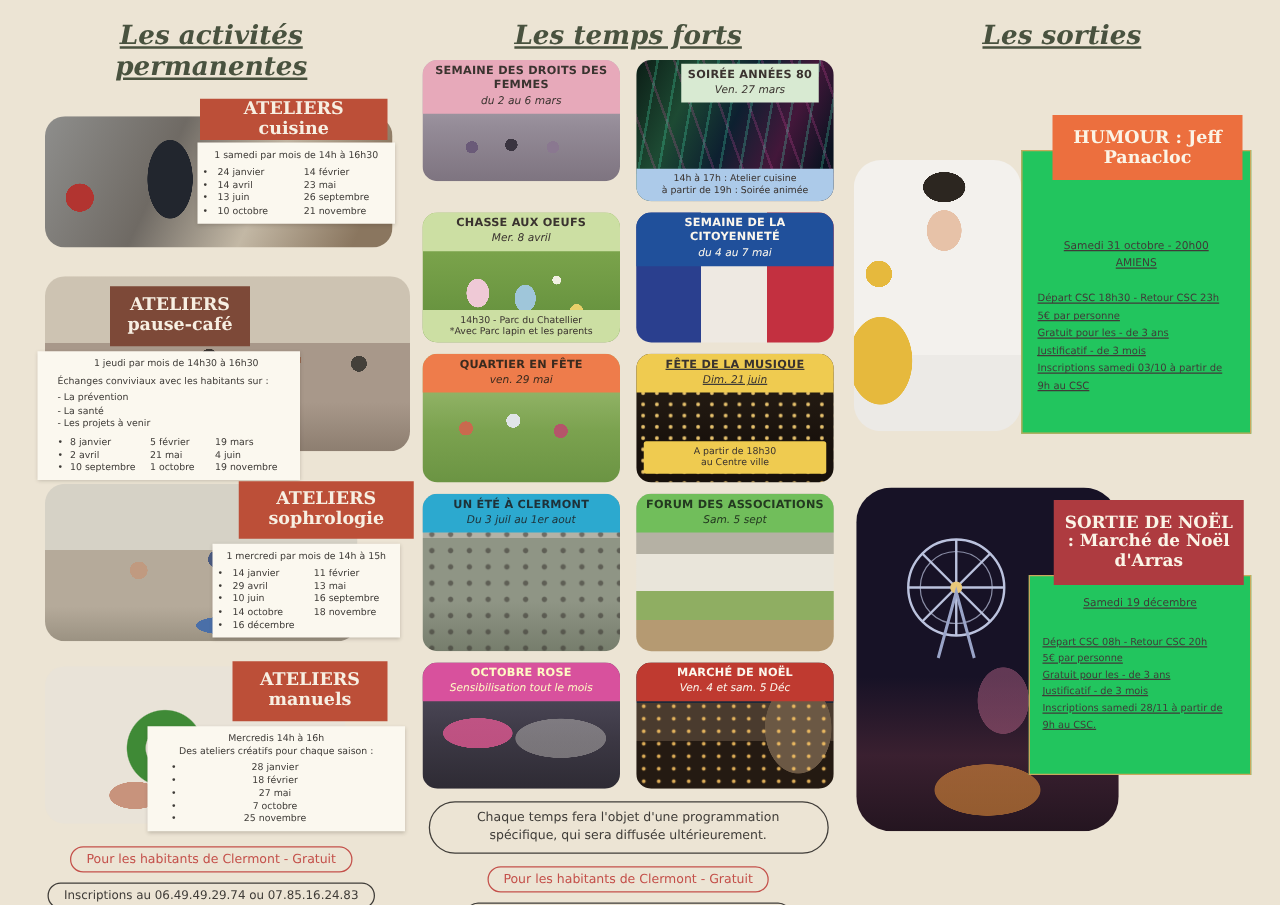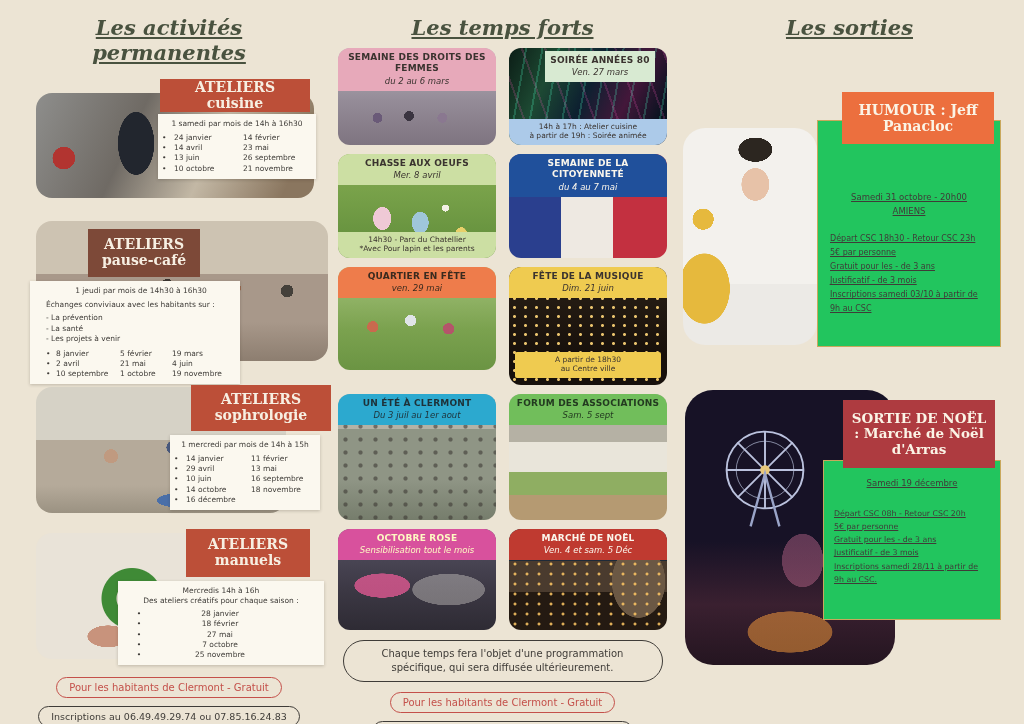--- a/index.html
+++ b/index.html
@@ -109,23 +109,23 @@
   .ev { position:relative; border-radius:12px; overflow:hidden; }
   .ev-h { padding:4px 2px 5px; text-align:center; position:relative; }
   .ev-h .t { font-weight:bold; font-size:9px; line-height:1.25; letter-spacing:.2px; }
   .ev-h .d { font-style:italic; font-size:8.5px; margin-top:1px; }
   .ev-n { position:absolute; left:0; right:0; bottom:0; padding:3px 2px 4px;
           text-align:center; font-size:7.5px; line-height:1.3; }
   .ev-n.inset { left:6px; right:6px; bottom:7px; border-radius:2px; }
   .ev-h.inset { margin:3px 12px 0; }
   .white { color:#FBF6EC; }
 
-  .h-ev1 { height:97px; }  .h-ev2 { height:97px;padding-left:24px; }
+  .h-ev1 { height:97px; }  .h-ev2 { height:113px;padding-left:24px; }
   .h-ev3 { height:104px; } .h-ev4 { height:104px; }
-  .h-ev5 { height:103px; } .h-ev6 { height:118px; }
+  .h-ev5 { height:103px; } .h-ev6 { height:103px;text-decoration:underline; }
   .h-ev7 { height:126px; } .h-ev8 { height:126px; }
   .h-ev9 { height:101px; } .h-ev10{ height:101px; }
 
   .bg-ev1 { background:
       radial-gradient(circle 7px at 25% 72%, #6a5a78 0 70%, transparent 71%),
       radial-gradient(circle 7px at 45% 70%, #3a3440 0 70%, transparent 71%),
       radial-gradient(circle 7px at 66% 72%, #8a7890 0 70%, transparent 71%),
       linear-gradient(180deg,#b9b3bb,#948b97 55%,#7e7480); }
   .bg-ev2 { background:
       repeating-linear-gradient(100deg, rgba(80,255,200,.22) 0 2px, transparent 2px 16px),
@@ -370,21 +370,21 @@
         </div>
       </div>
 
       <div class="ev h-ev3 bg-ev3">
         <div class="ev-h c-lgreen">
           <div class="t">CHASSE AUX OEUFS</div>
           <div class="d">Mer. 8 avril</div>
         </div>
         <div class="ev-n c-lgreen">
           <div>14h30 - Parc du Chatellier</div>
-          <div>*Avec Pour lapin et les parents</div>
+          <div>*Avec Parc lapin et les parents</div>
         </div>
       </div>
 
       <div class="ev h-ev4 bg-ev4">
         <div class="ev-h c-dblue white">
           <div class="t">SEMAINE DE LA CITOYENNETÉ</div>
           <div class="d">du 4 au 7 mai</div>
         </div>
       </div>
 

